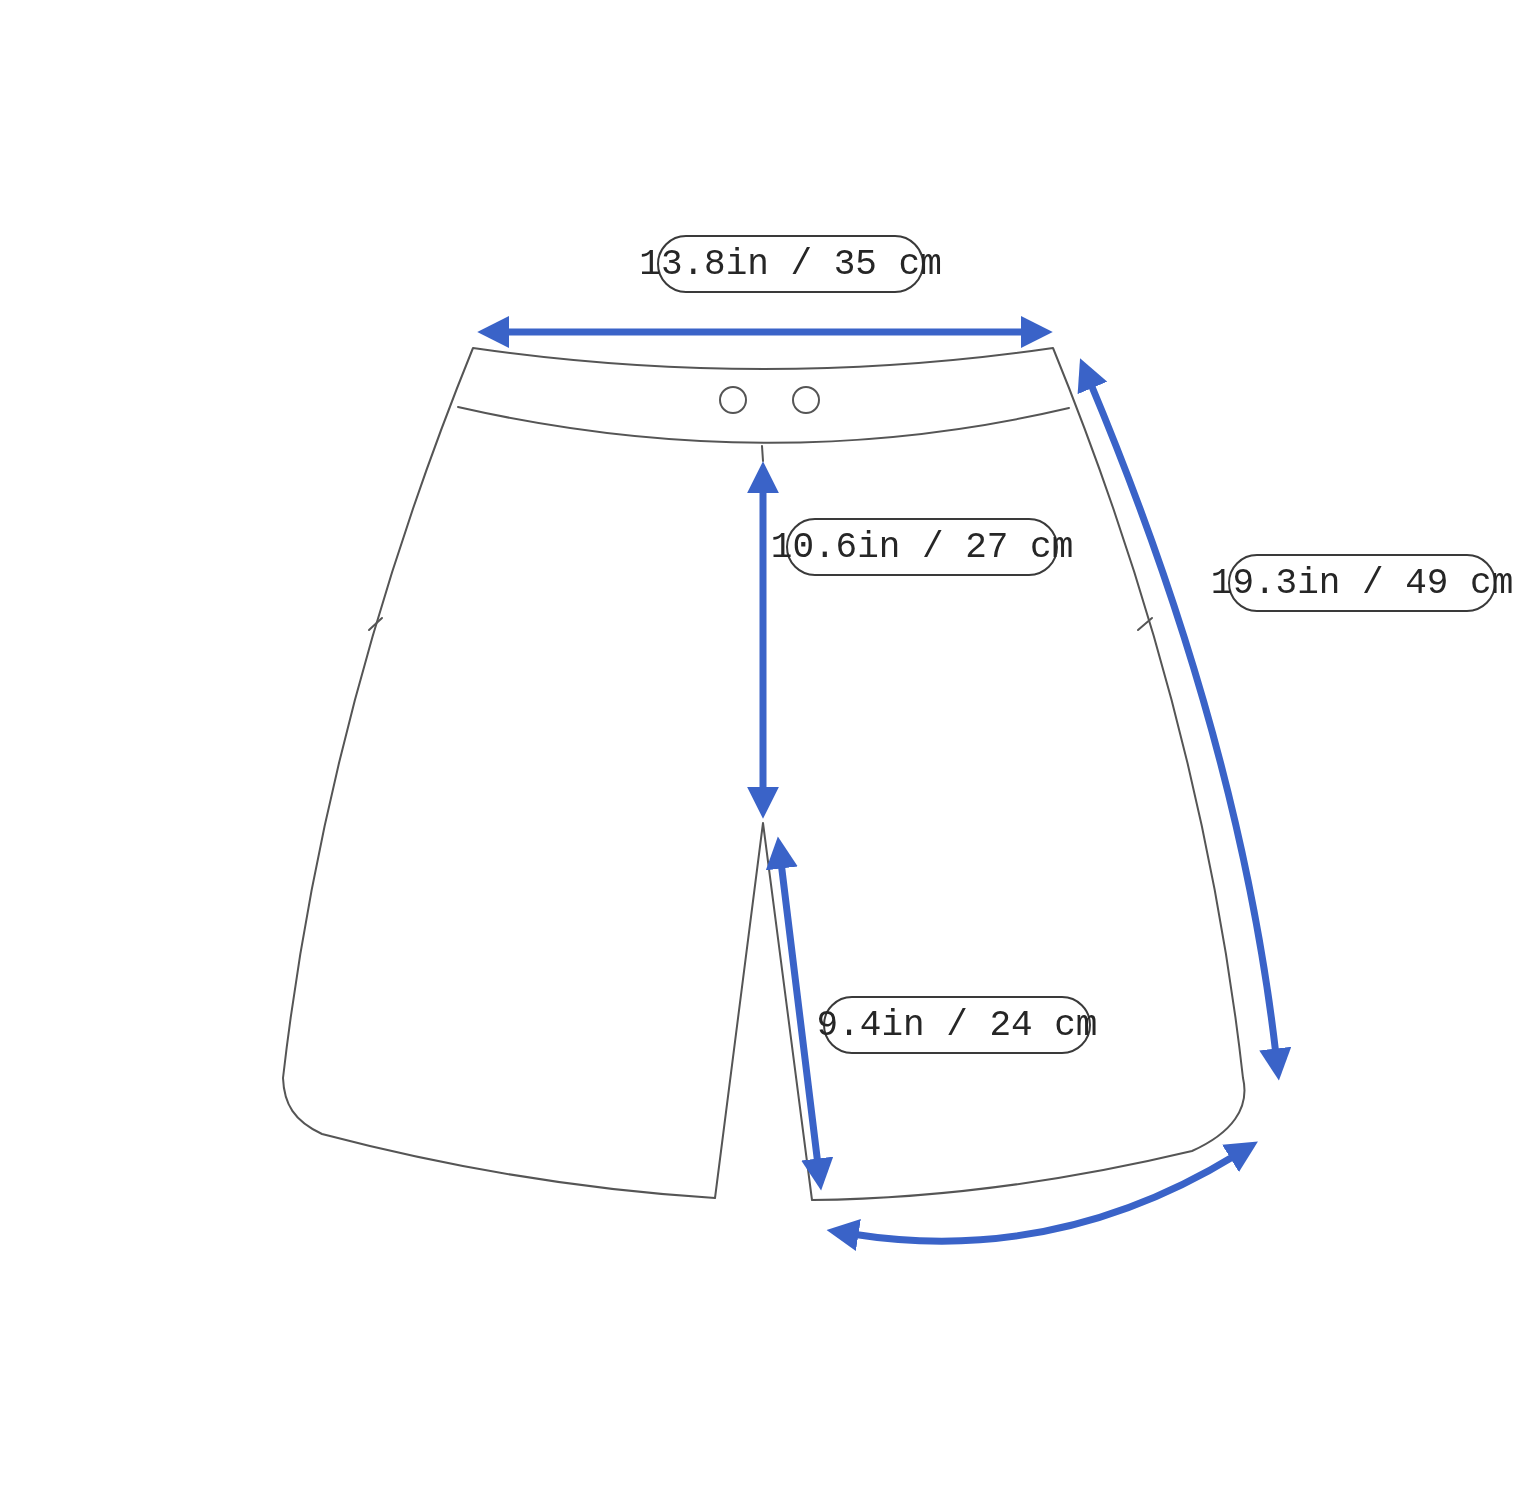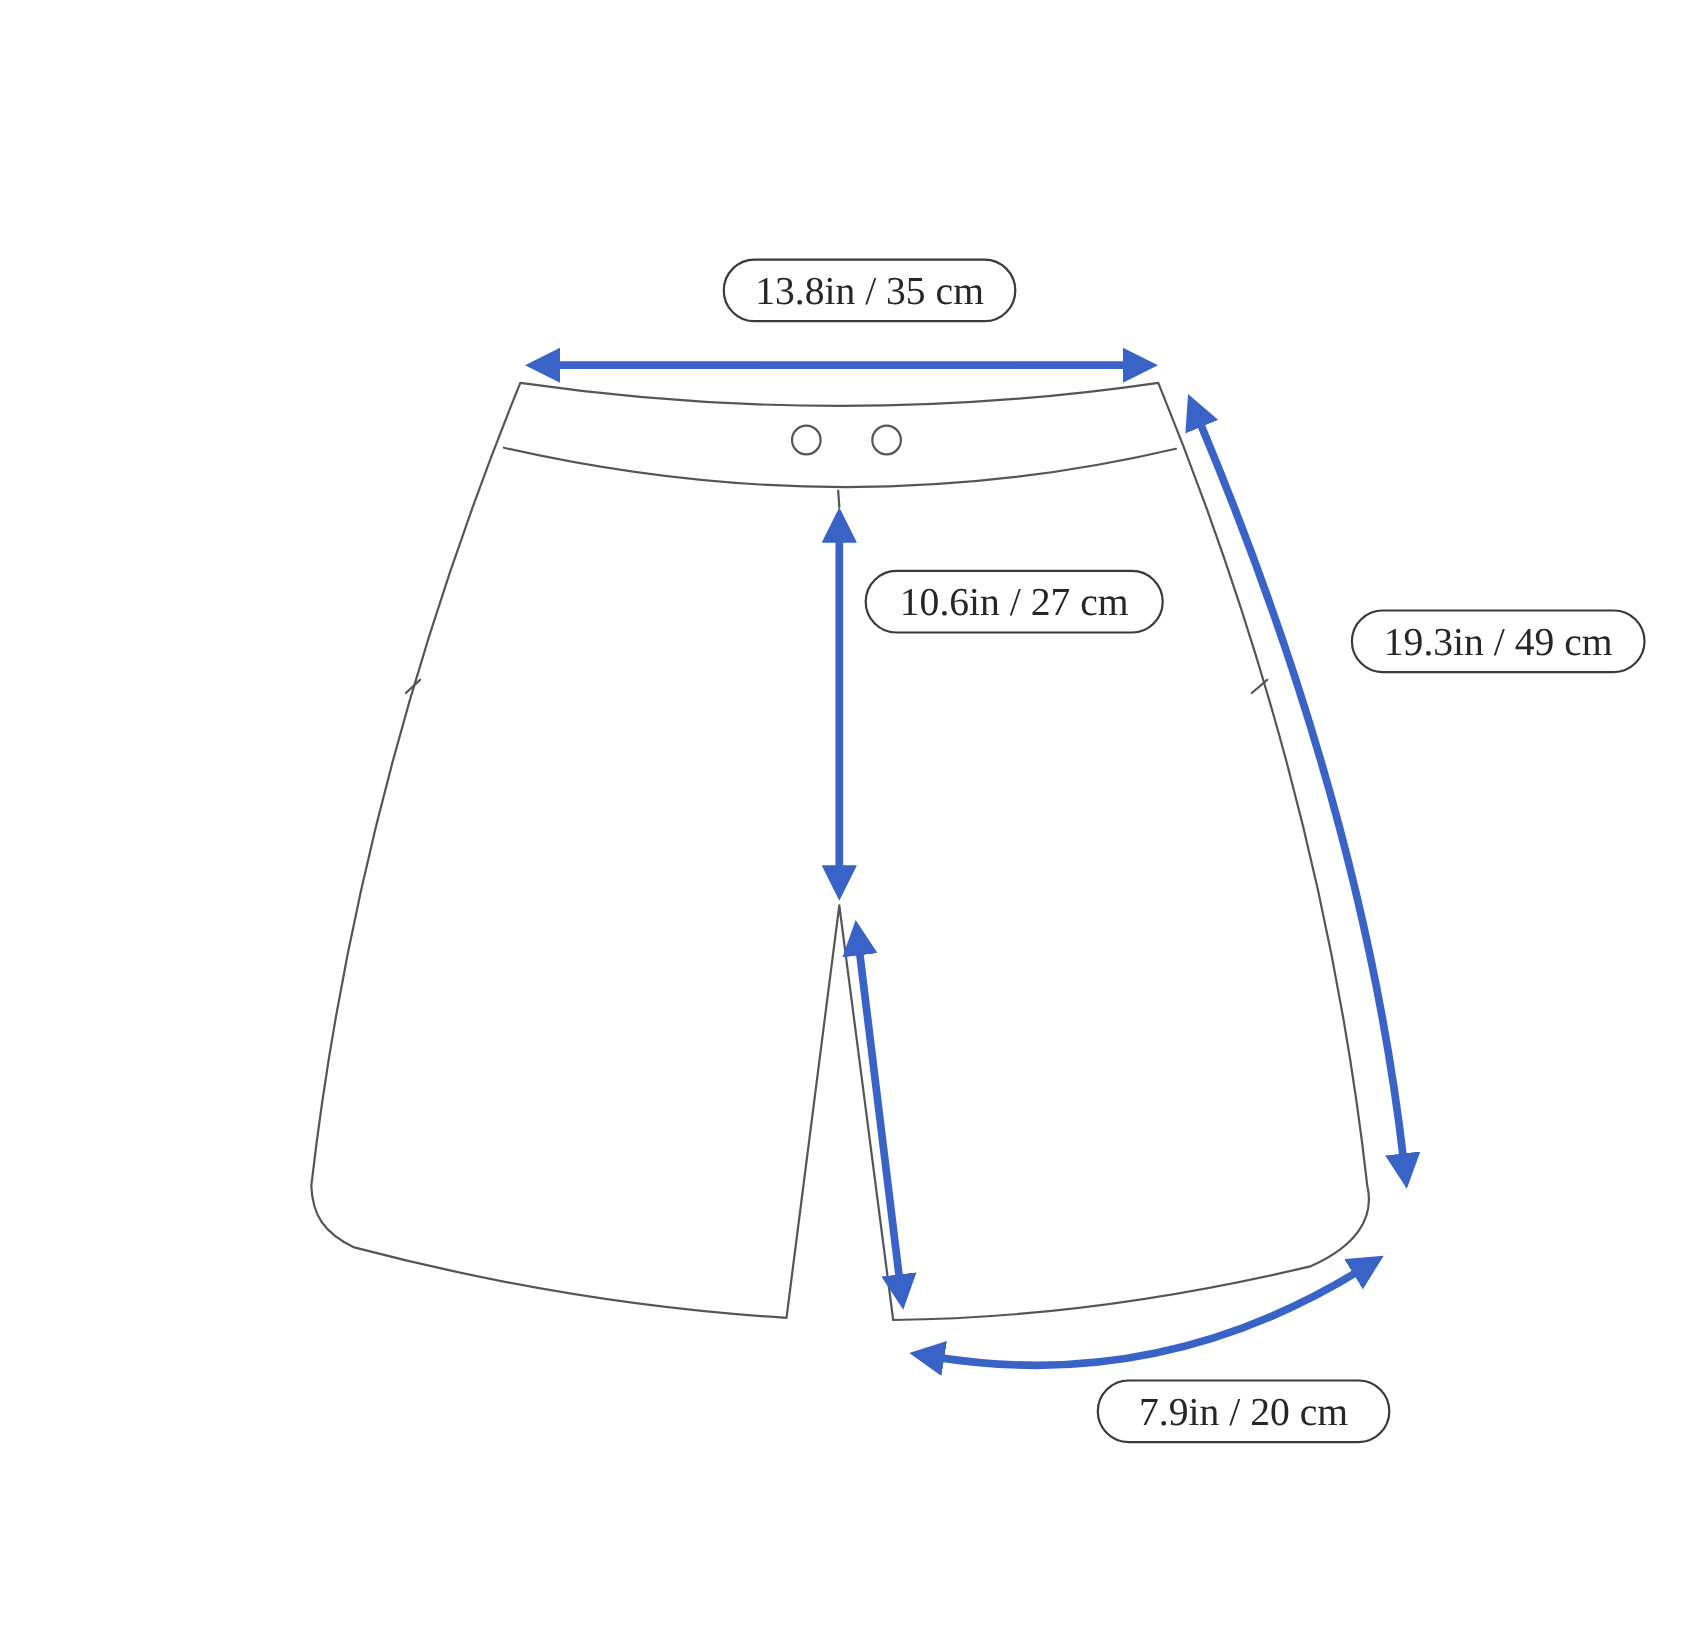--- a/index.html
+++ b/index.html
@@ -9,21 +9,21 @@
     --text: #262626;
     --background: #ffffff;
   }
   * { box-sizing: border-box; }
   html, body { margin: 0; padding: 0; background: var(--background); }
   .canvas {
     position: relative;
     width: 1532px;
     height: 1487px;
     background: var(--background);
-    font-family: Liberation Serif, serif;
+    font-family: Liberation Mono, monospace;
     overflow: hidden;
   }
   .canvas svg { position: absolute; inset: 0; }
   .body-path {
     fill: #ffffff;
     stroke: var(--outline);
     stroke-width: 2;
     stroke-linejoin: round;
   }
   .seam {
@@ -107,15 +107,15 @@
       <path class="arrow" d="M1090,382 Q1240,740 1276,1055"></path>
       <path class="arrow" d="M763,487 L763,793"></path>
       <path class="arrow" d="M781,862 L818,1165"></path>
       <path class="arrow" d="M852,1234 Q1055,1266 1236,1155"></path>
     </g>
   </svg>
 
   <div class="pill" id="pill-waist">13.8in / 35 cm</div>
   <div class="pill" id="pill-rise">10.6in / 27 cm</div>
   <div class="pill" id="pill-side">19.3in / 49 cm</div>
-  <div class="pill" id="pill-opening">7.9in / 20 cm</div>
+  <div class="pill" id="pill-inseam">9.4in / 24 cm</div>
 
 </div>
 
 </body></html>

